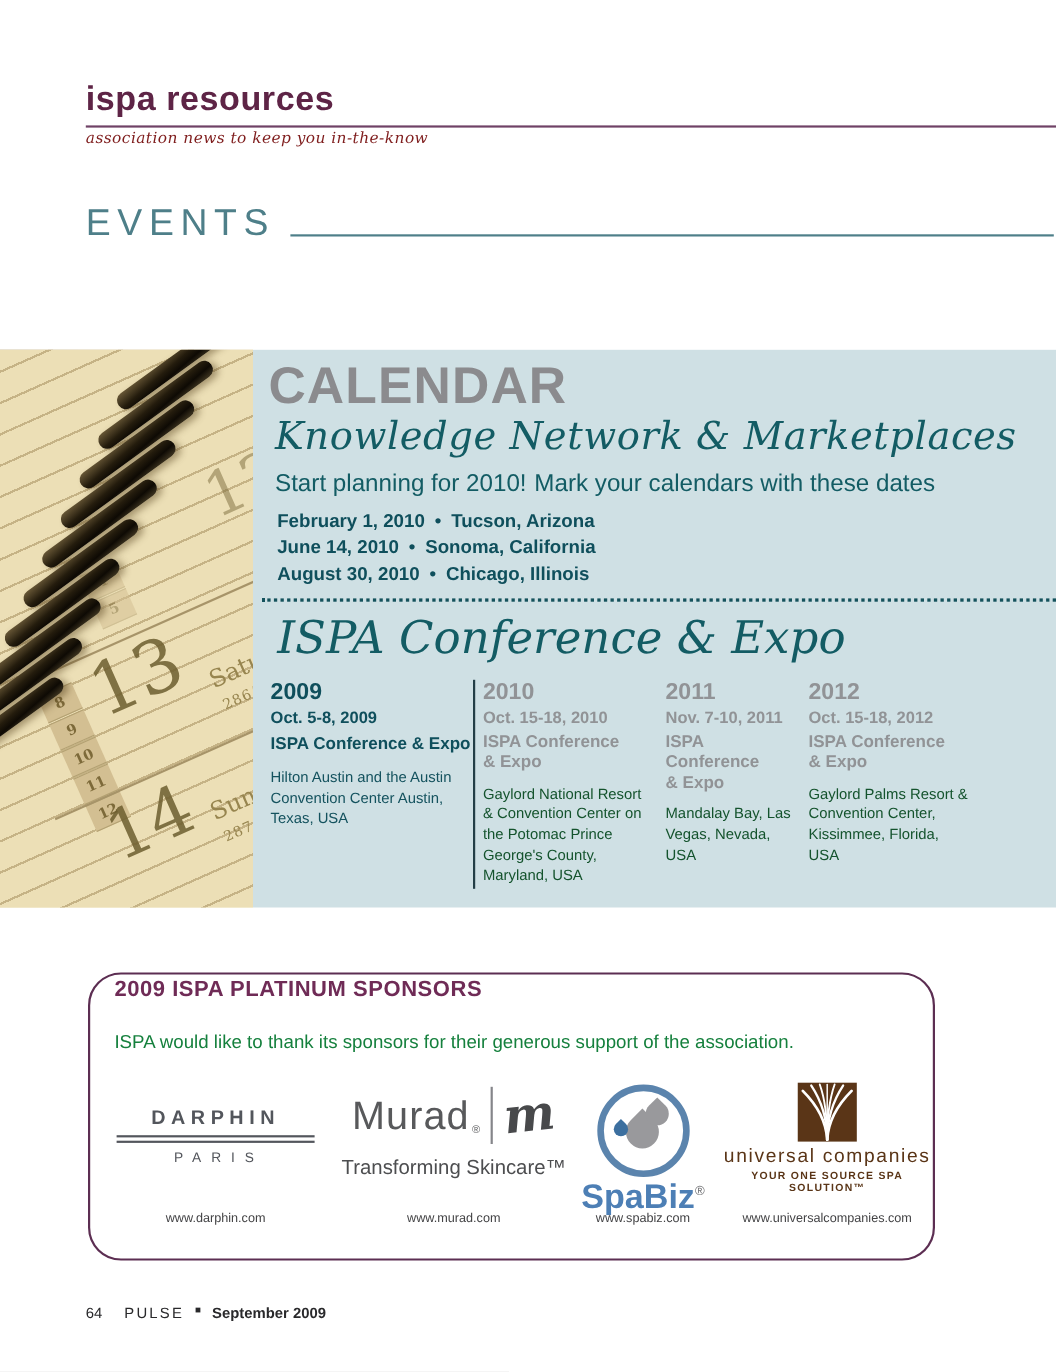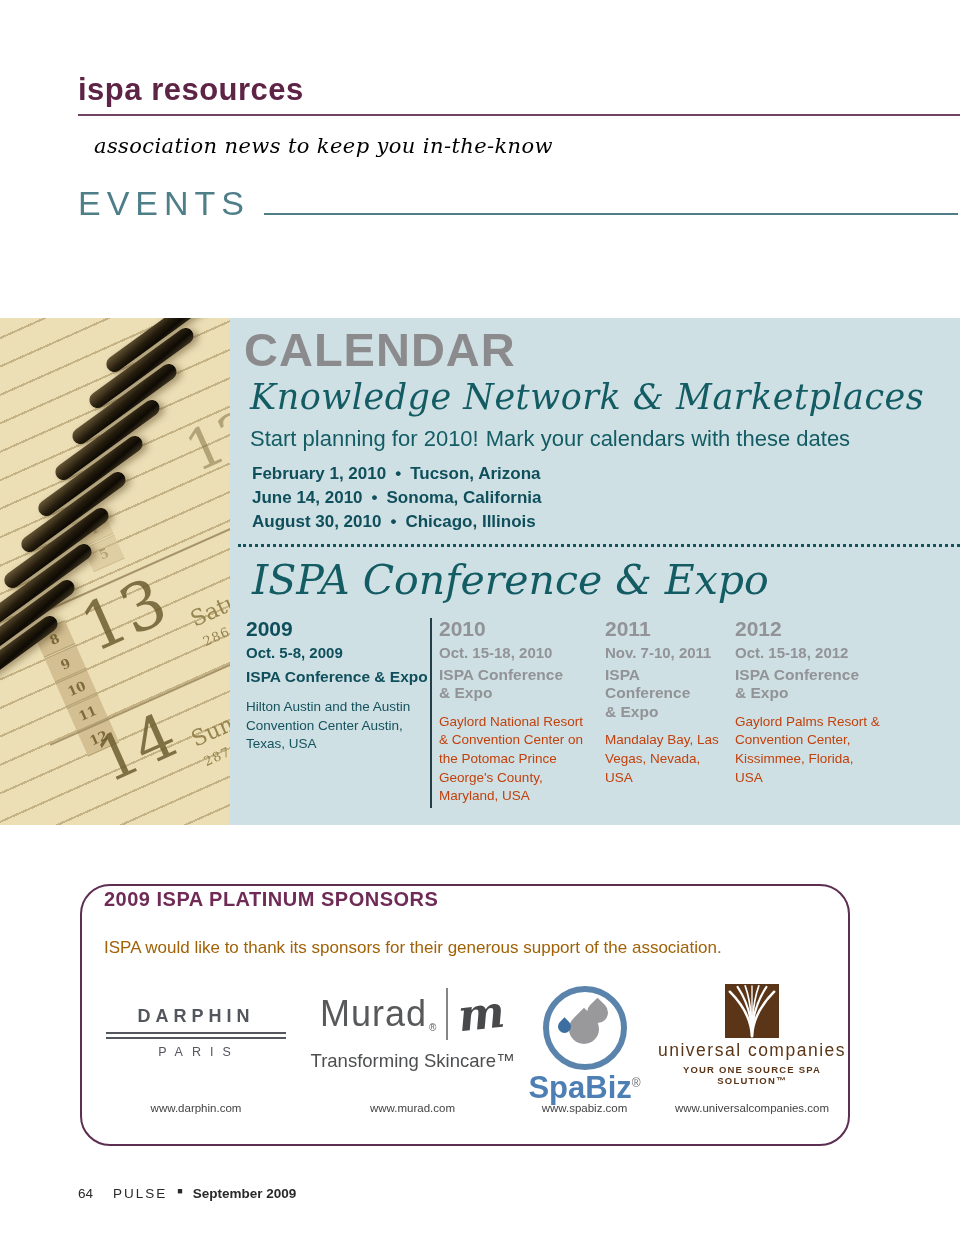--- a/index.html
+++ b/index.html
@@ -8,22 +8,22 @@
     --spabiz-blue:#4d7fb5; --universal-brown:#5a3517; --darphin-gray:#53565c;
   }
   html,body{margin:0;padding:0;background:#e9e9e9;}
   .page{position:relative;width:960px;height:1247px;margin:0 auto;background:#ffffff;
         font-family:"Liberation Sans",sans-serif;overflow:hidden;}
 
   
   .res-title{position:absolute;left:78px;top:72px;margin:0;font-size:31px;font-weight:600;
              letter-spacing:.5px;color:var(--maroon);}
   .res-rule{position:absolute;left:78px;right:0;top:114px;height:2px;background:#6f4266;}
-  .res-sub{position:absolute;left:78px;top:118px;margin:16px;font-family:"DejaVu Serif",serif;
-           font-style:italic;font-size:21px;color:#000000;letter-spacing:.4px;}
+  .res-sub{position:absolute;left:78px;top:118px;margin:0;font-family:"DejaVu Serif",serif;
+           font-style:italic;font-size:14px;color:#7f1d1d;letter-spacing:.4px;}
   .events-row{position:absolute;left:78px;right:2px;top:186px;display:flex;align-items:flex-end;}
   .events-label{font-size:34px;letter-spacing:6px;color:var(--teal);line-height:1;}
   .events-rule{flex:1;height:2px;background:var(--teal);margin-left:14px;margin-bottom:5px;}
 
   
   .band{position:absolute;left:0;top:318px;width:960px;height:507px;}
   .photo{position:absolute;left:0;top:0;width:230px;height:507px;overflow:hidden;
          background:linear-gradient(125deg,#8a744d 0%,#c3a876 20%,#e2cfa2 45%,#f0e3c0 70%,#f4e9ca 100%);}
   .pad{position:absolute;left:-80px;top:-60px;width:560px;height:860px;transform:rotate(-24deg);
        background-color:#ecdfb6;
@@ -73,28 +73,28 @@
   .col .cevent{font-size:15.5px;font-weight:700;line-height:1.2;white-space:pre-line;margin-bottom:10px;}
   .col .cvenue{font-size:13.5px;line-height:1.38;}
   .col0{width:182px;color:#0f4f5c;}
   .col0 .cevent{white-space:nowrap;margin-top:6px;}
   .col0 .cvenue{color:#14525e;margin-top:12px;}
   .vdiv{width:2px;height:190px;background:#233e46;margin-left:2px;}
   .col1{margin-left:7px;width:152px;} .col2{margin-left:14px;width:118px;} .col3{margin-left:12px;width:150px;}
   .col1 .year,.col2 .year,.col3 .year,
   .col1 .cdate,.col2 .cdate,.col3 .cdate,
   .col1 .cevent,.col2 .cevent,.col3 .cevent{color:#919396;}
-  .col1 .cvenue,.col2 .cvenue,.col3 .cvenue{color:#c2410c;}
+  .col1 .cvenue,.col2 .cvenue,.col3 .cvenue{color:#14532d;}
 
   
   .sponsors{position:absolute;left:80px;top:884px;width:766px;height:258px;
             border:2px solid #5c2e52;border-radius:30px;background:#fff;}
   .sp-title{position:absolute;left:22px;top:2px;margin:0;font-size:20px;font-weight:600;
             letter-spacing:.5px;color:#6f2b56;}
-  .sp-sub{position:absolute;left:22px;top:52px;margin:0;font-size:17px;color:#a16207;}
+  .sp-sub{position:absolute;left:22px;top:52px;margin:0;font-size:17px;color:#15803d;}
   .logos{position:absolute;left:0;top:90px;right:0;height:165px;}
   .logo{position:absolute;text-align:center;}
   .darphin{left:24px;width:180px;top:30px;}
   .d-name{font-size:18px;font-weight:700;letter-spacing:5px;color:var(--darphin-gray);}
   .d-rule{margin-top:5px;height:3px;border-top:2px solid var(--darphin-gray);
           border-bottom:2px solid var(--darphin-gray);}
   .d-city{margin-top:6px;font-size:12.5px;letter-spacing:9px;color:var(--darphin-gray);padding-left:6px;}
   .murad{left:218px;width:225px;top:12px;}
   .m-row{display:flex;align-items:center;justify-content:center;}
   .m-word{font-size:36px;color:#58595b;letter-spacing:1px;}

